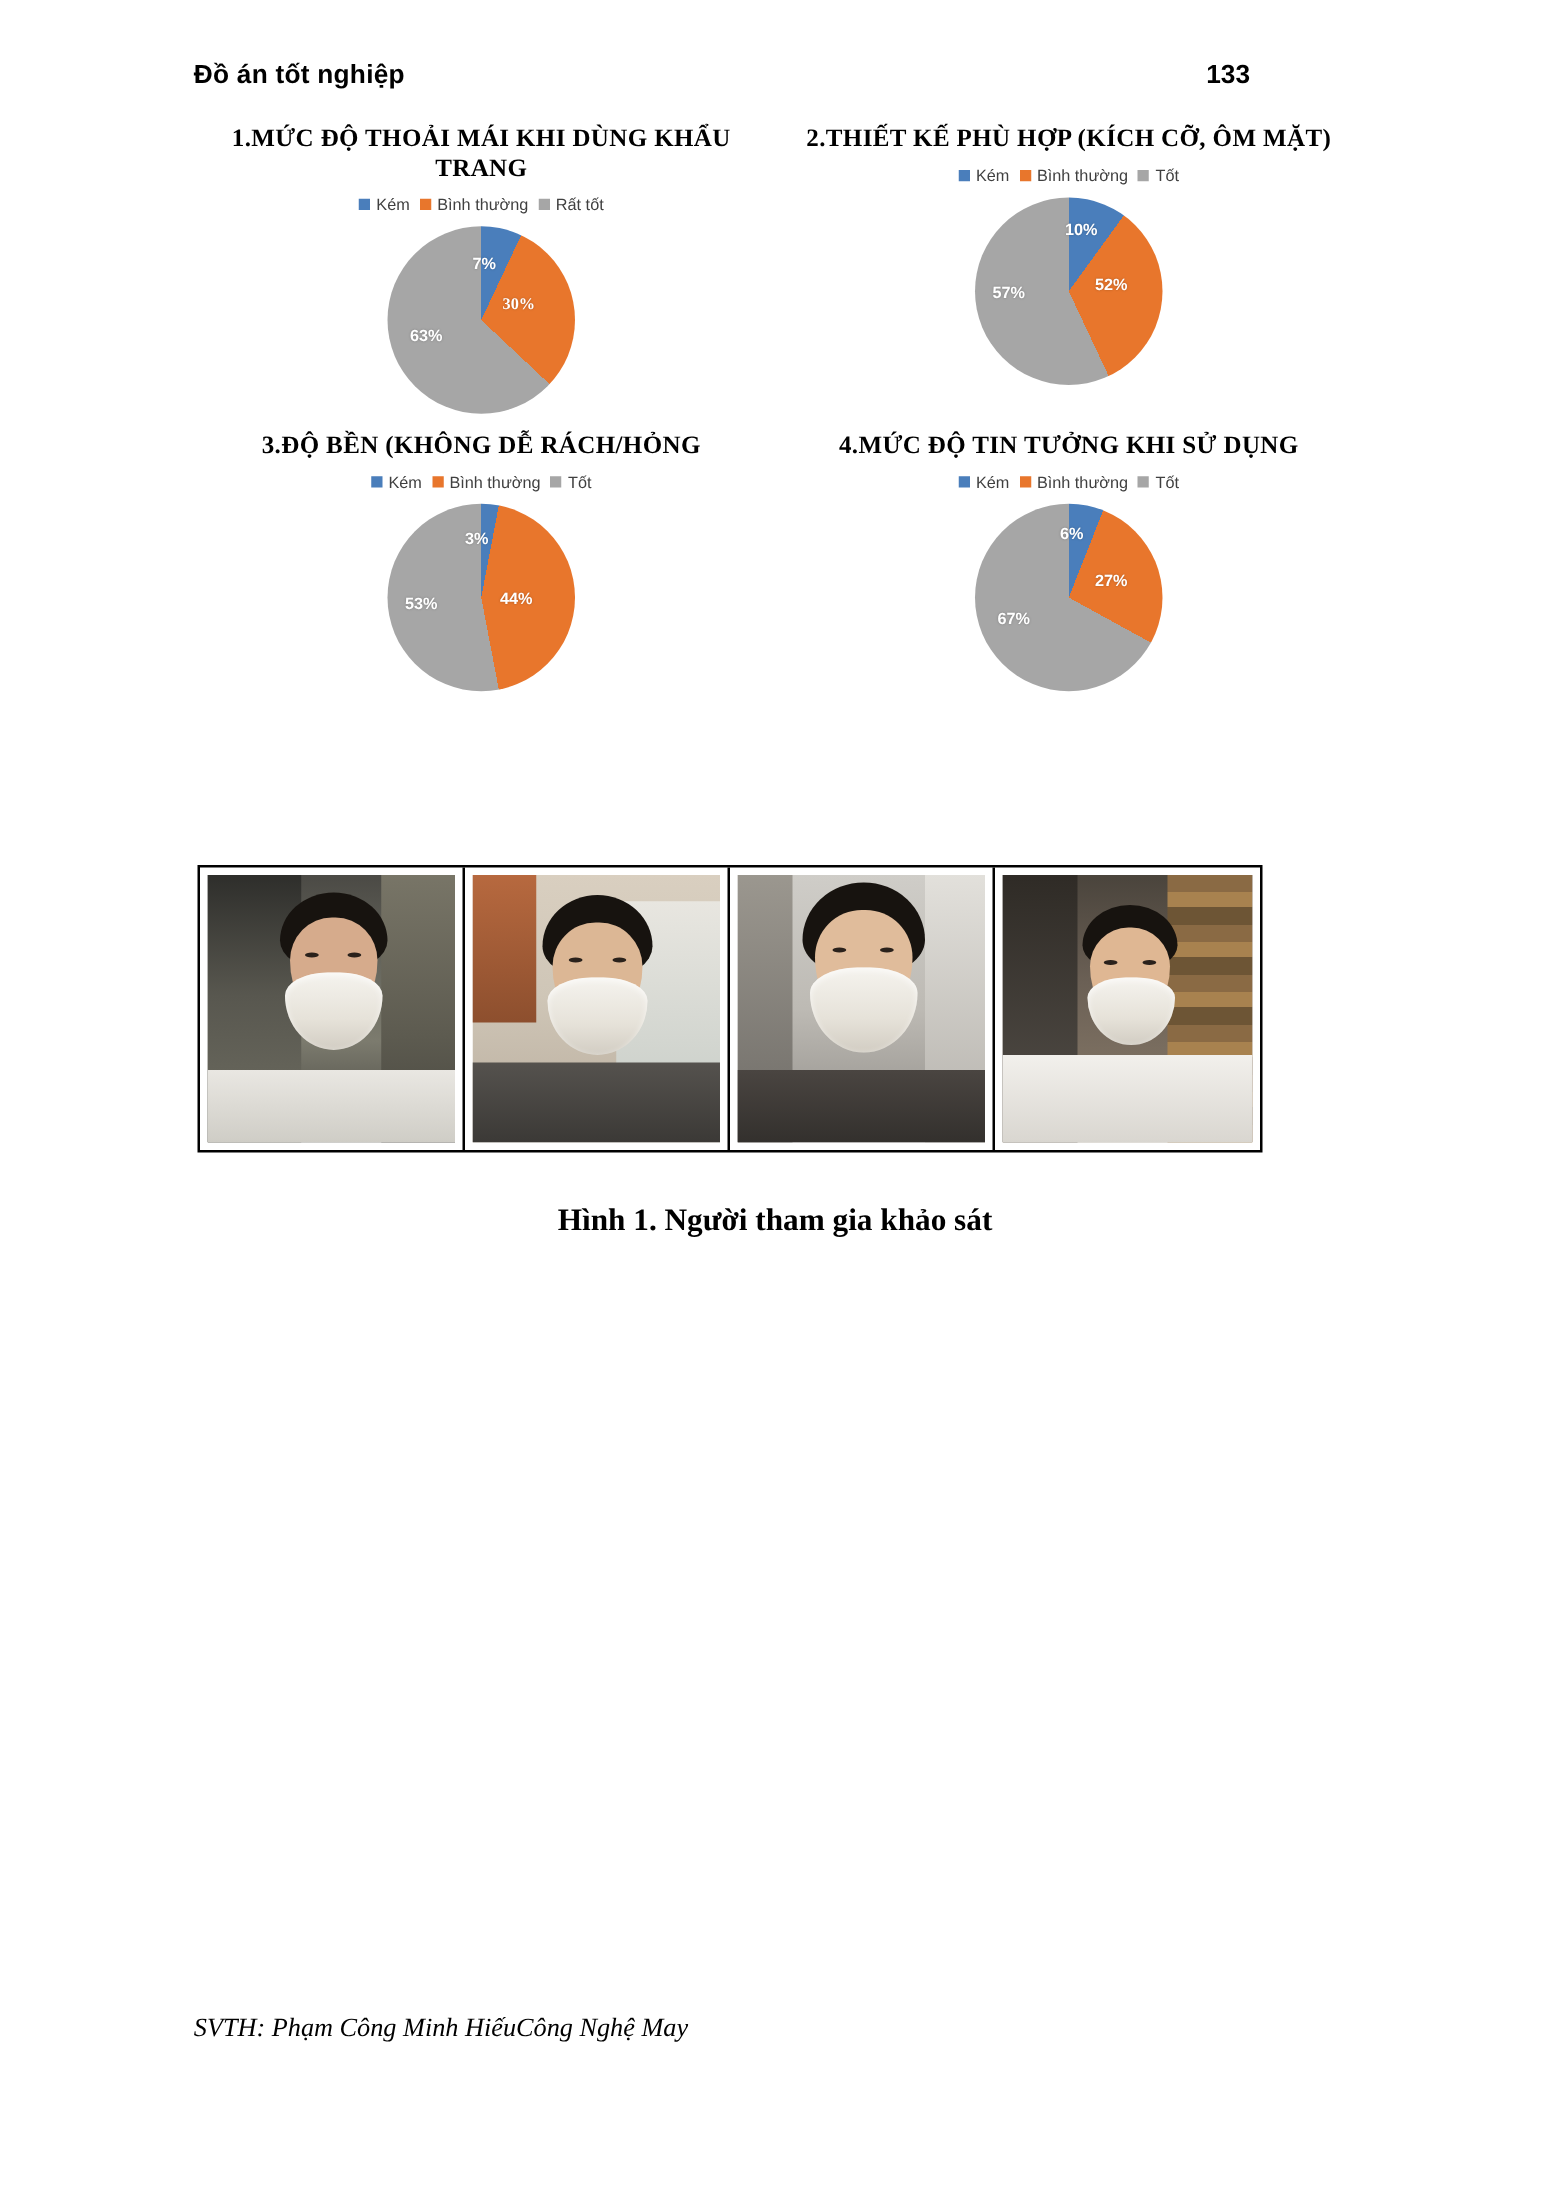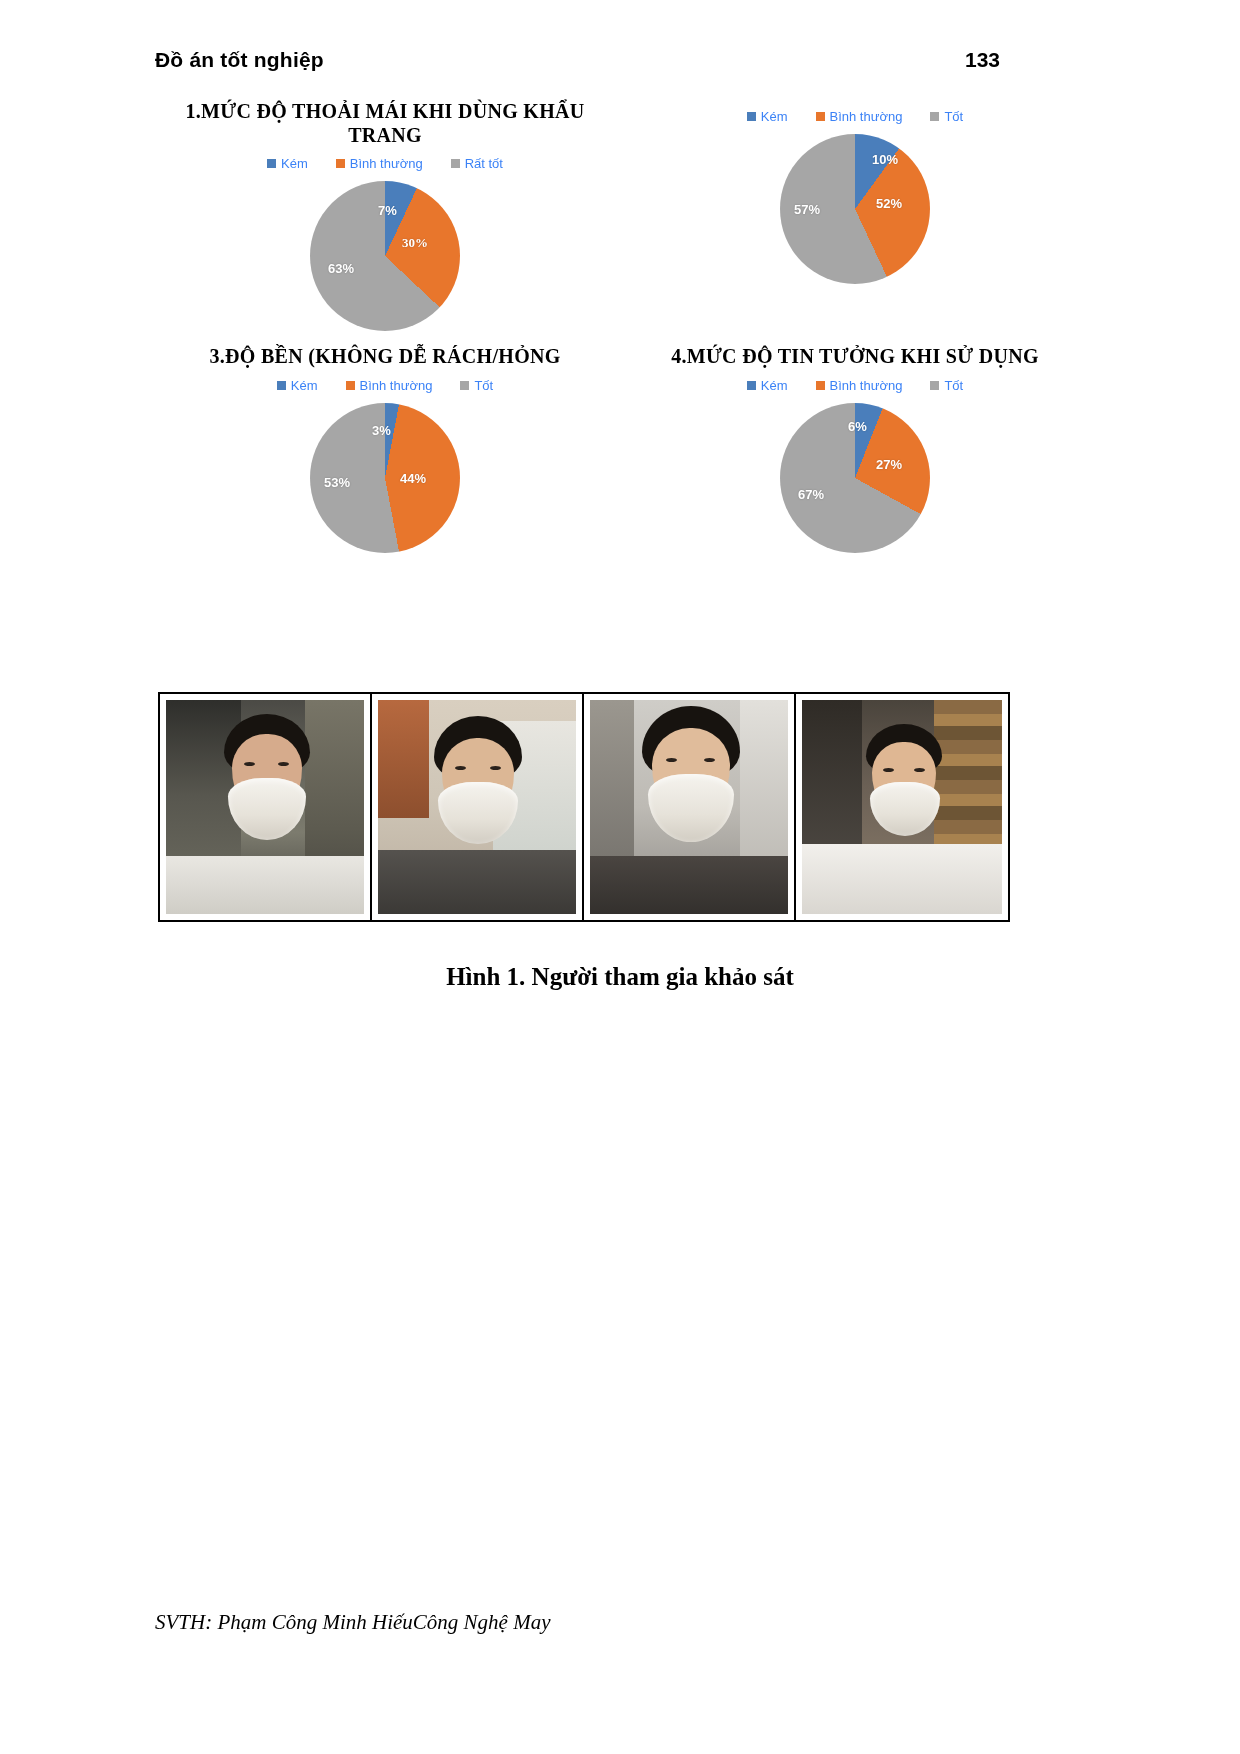--- a/index.html
+++ b/index.html
@@ -61,25 +61,25 @@
     font-family: "Liberation Serif", serif;
     font-size: 20px;
     font-weight: bold;
     line-height: 1.18;
     letter-spacing: 0.3px;
     padding: 0 14px;
   }
   .chart-legend {
     display: flex;
     justify-content: center;
-    gap: 28px;
+    gap: 8px;
     margin-top: 9px;
     font-family: "Liberation Sans", sans-serif;
     font-size: 13px;
-    color: #3b82f6;
+    color: #404040;
   }
   .legend-item { display: flex; align-items: center; gap: 5px; }
   .legend-swatch {
     width: 9px; height: 9px; display: inline-block;
   }
   .pie-wrap {
     position: relative;
     width: 150px;
     height: 150px;
     margin: 10px auto 0 auto;
@@ -257,37 +257,38 @@
     </div>
     <div class="pie-wrap">
       <div class="pie" style="background: conic-gradient(#4a7ebb 0deg 25.2deg, #e8762c 25.2deg 133.2deg, #a6a6a6 133.2deg 360deg);"></div>
       <div class="pie-label" style="left:68px; top:22px;">7%</div>
       <div class="pie-label" style="left:92px; top:54px;font-family:Liberation Serif, serif;">30%</div>
       <div class="pie-label" style="left:18px; top:80px;">63%</div>
     </div>
   </div>
 
   <div class="chart-cell c2">
+    <div class="chart-title">2.THIẾT KẾ PHÙ HỢP (KÍCH CỠ, ÔM MẶT)</div>
     <div class="chart-legend">
       <div class="legend-item">
         <span class="legend-swatch" style="background:#4a7ebb"></span>
         <span>Kém</span>
       </div>
       <div class="legend-item">
         <span class="legend-swatch" style="background:#e8762c"></span>
         <span>Bình thường</span>
       </div>
       <div class="legend-item">
         <span class="legend-swatch" style="background:#a6a6a6"></span>
         <span>Tốt</span>
       </div>
     </div>
     <div class="pie-wrap">
       <div class="pie" style="background: conic-gradient(#4a7ebb 0deg 36deg, #e8762c 36deg 154.8deg, #a6a6a6 154.8deg 360deg);"></div>
-      <div class="pie-label" style="left:72px; top:18px;margin-left:20px;">10%</div>
+      <div class="pie-label" style="left:72px; top:18px;">10%</div>
       <div class="pie-label" style="left:96px; top:62px;">52%</div>
       <div class="pie-label" style="left:14px; top:68px;">57%</div>
     </div>
   </div>
 
   <div class="chart-cell c3">
     <div class="chart-title">3.ĐỘ BỀN (KHÔNG DỄ RÁCH/HỎNG</div>
     <div class="chart-legend">
       <div class="legend-item">
         <span class="legend-swatch" style="background:#4a7ebb"></span>

